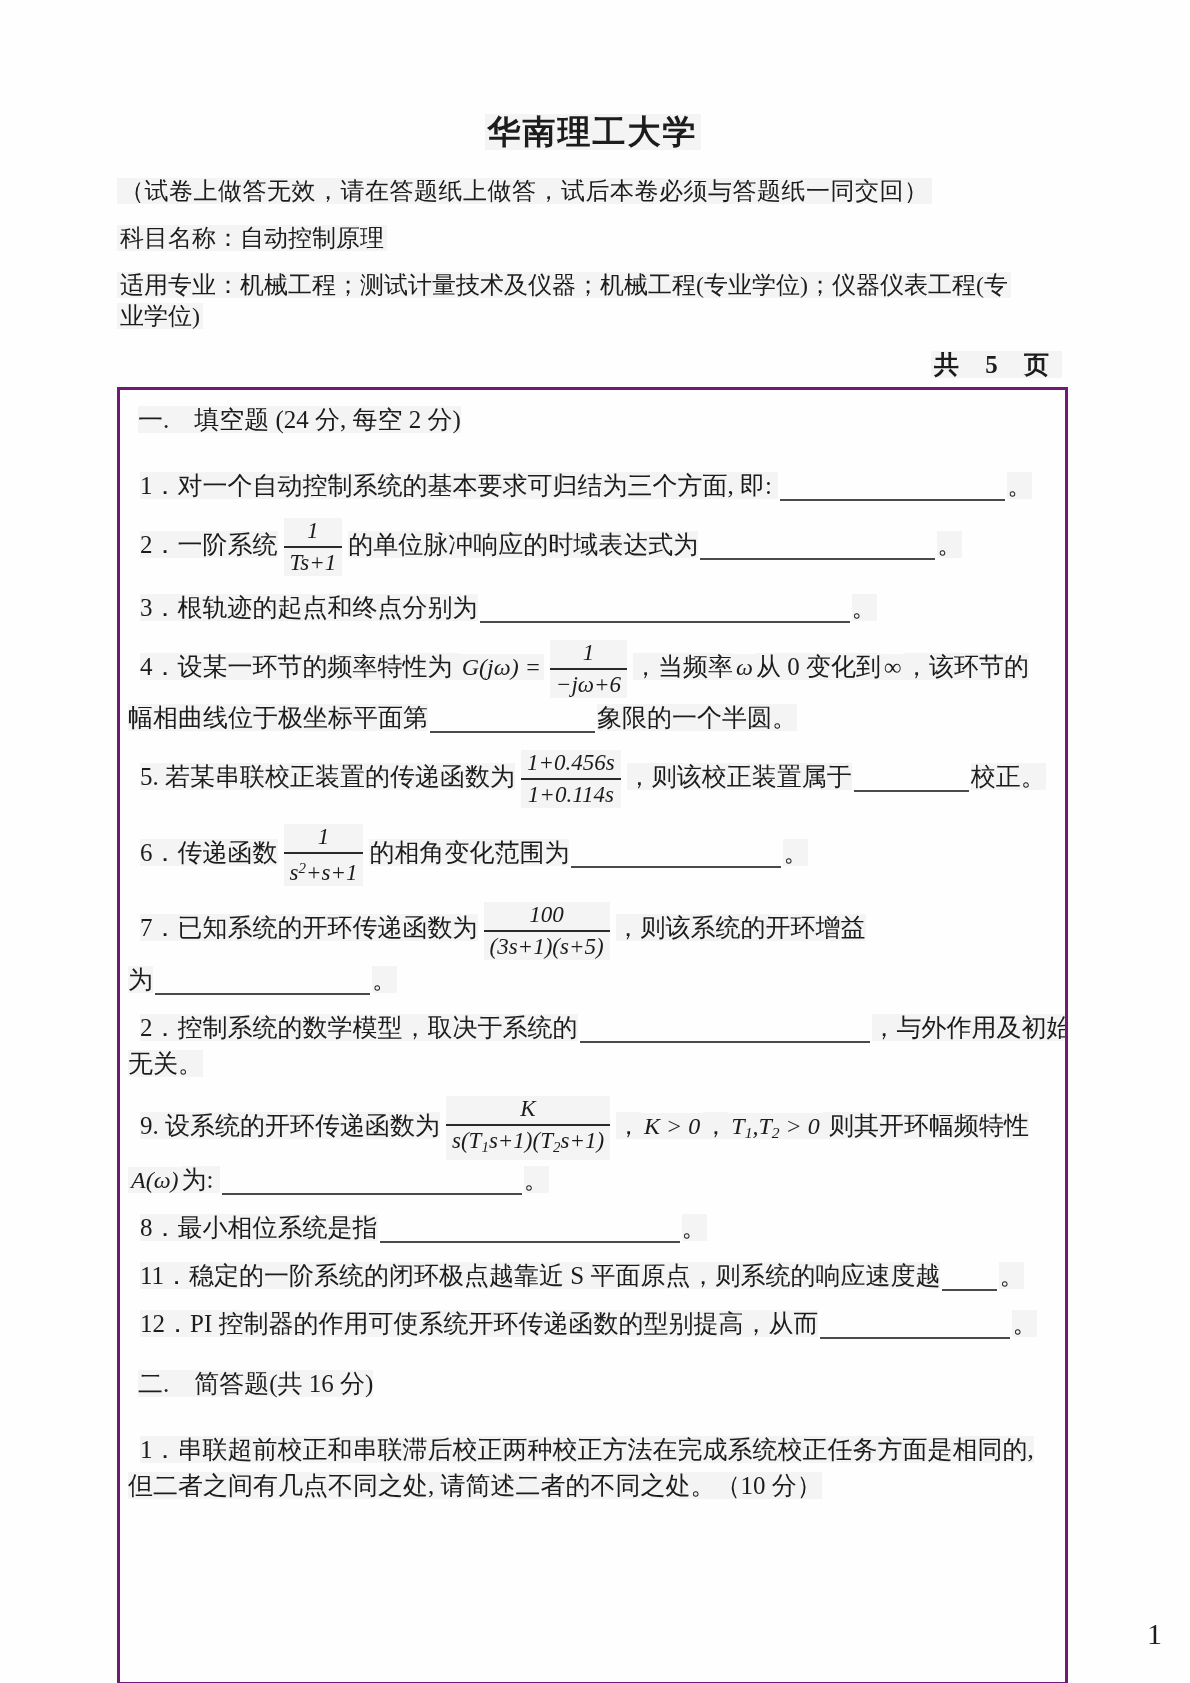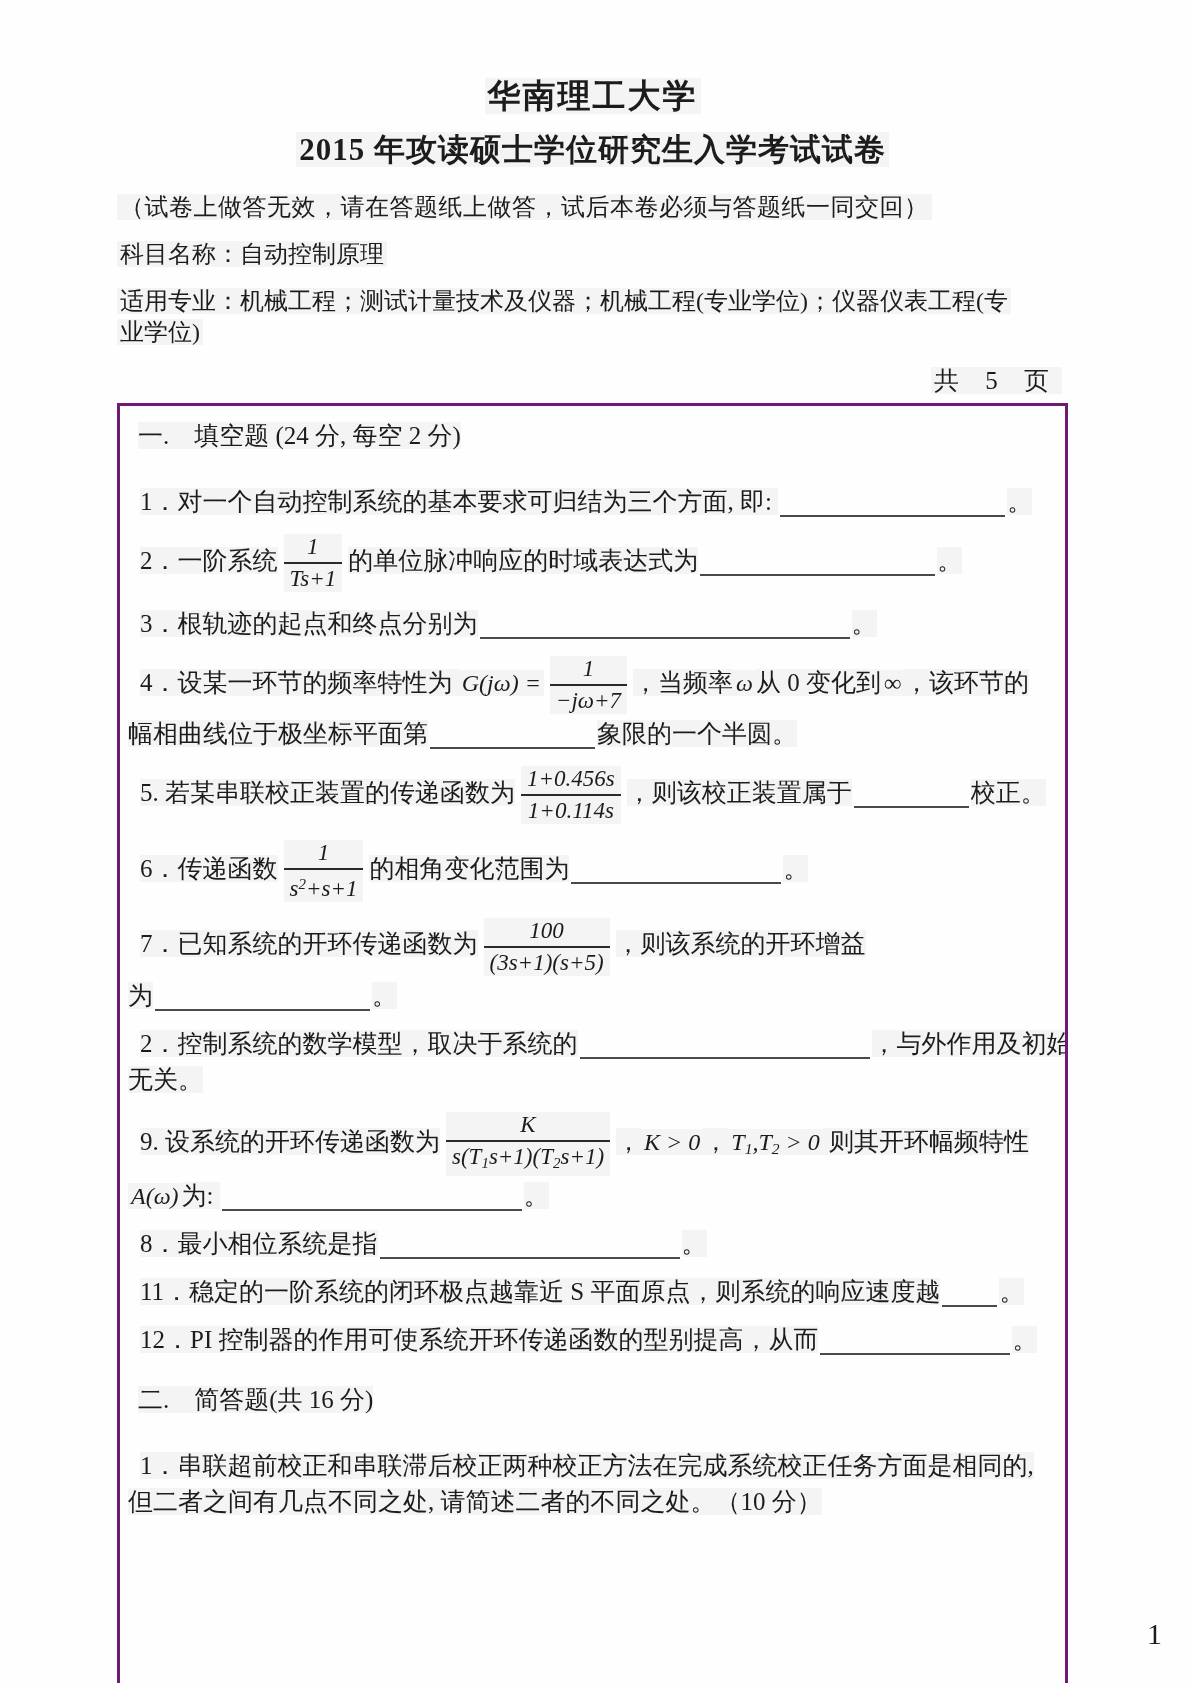--- a/index.html
+++ b/index.html
@@ -14,21 +14,21 @@
     width:1190px;height:1683px;
     position:relative;
     background:var(--paper);
     font-family:"Liberation Serif","DejaVu Serif",serif;
     color:var(--ink);
     overflow:hidden;
   }
   .sheet{position:absolute;left:117px;top:0;width:951px;}
   .titles{text-align:center;}
   .u-name{
-    margin-top:74px;
+    margin-top:110px;
     font-size:33px;font-weight:bold;letter-spacing:2px;
     display:block;
   }
   .u-name span,.e-title span,.notice span,.meta span,.pagecount span{
     background:var(--hl);padding:0 3px;
   }
   .e-title{
     margin-top:10px;
     font-size:31px;font-weight:bold;letter-spacing:1px;
     display:block;
@@ -40,21 +40,21 @@
   .meta{
     margin-top:16px;
     font-size:24px;line-height:31px;text-align:left;
   }
   .meta.first{}
   .meta.cont{margin-top:0;}
   .pagecount{
     margin-top:16px;margin-bottom:6px;
     font-size:25px;text-align:right;padding-right:6px;
   }
-  .pagecount span{letter-spacing:10px;}
+  .pagecount span{letter-spacing:10px;font-weight:bold;}
   .qbox{
     border:3px solid #701a75;
     width:951px;height:1298px;
     padding:12px 6px 8px 8px;
     overflow:hidden;
   }
   .section + .section{margin-top:24px;}
   .sec-heading{
     font-size:25px;line-height:36px;
     padding-left:10px;
@@ -96,41 +96,40 @@
     right:28px;bottom:32px;
     font-size:30px;
   }
 </style>
 </head>
 <body>
 
 <div class="sheet">
   <div class="titles">
     <div class="u-name"><span>华南理工大学</span></div>
-    <div class="e-title"><span>2015 年攻读硕士学位研究生入学考试试卷</span></div>
   </div>
   <div class="notice"><span>（试卷上做答无效，请在答题纸上做答，试后本卷必须与答题纸一同交回）</span></div>
   <div class="meta first"><span>科目名称：自动控制原理</span></div>
   <div class="meta"><span>适用专业：机械工程；测试计量技术及仪器；机械工程(专业学位)；仪器仪表工程(专</span></div>
   <div class="meta cont"><span>业学位)</span></div>
   <div class="pagecount"><span>共 5 页</span></div>
   <div class="qbox">
       <div class="section">
         <div class="sec-heading"><span class="t">一.　填空题 (24 分, 每空 2 分)</span></div>
         <div class="q">
           <div class="line first"><span class="t">1．对一个自动控制系统的基本要求可归结为三个方面, 即: </span><span class="blank" style="width: 225px;"></span><span class="t">。</span></div>
         </div>
         <div class="q">
           <div class="line first"><span class="t">2．一阶系统</span><span class="frac"><span class="num">1</span><span class="den">Ts+1</span></span><span class="t">的单位脉冲响应的时域表达式为</span><span class="blank" style="width: 235px;"></span><span class="t">。</span></div>
         </div>
         <div class="q">
           <div class="line first"><span class="t">3．根轨迹的起点和终点分别为</span><span class="blank" style="width: 370px;"></span><span class="t">。</span></div>
         </div>
         <div class="q">
-          <div class="line first"><span class="t">4．设某一环节的频率特性为 </span><span class="m">G(jω) =</span><span class="frac"><span class="num">1</span><span class="den">−jω+7</span></span><span class="t">，当频率</span><span class="m">ω</span><span class="t">从 0 变化到</span><span class="m">∞</span><span class="t">，该环节的</span></div>
+          <div class="line first"><span class="t">4．设某一环节的频率特性为 </span><span class="m">G(jω) =</span><span class="frac"><span class="num">1</span><span class="den">−jω+6</span></span><span class="t">，当频率</span><span class="m">ω</span><span class="t">从 0 变化到</span><span class="m">∞</span><span class="t">，该环节的</span></div>
           <div class="line"><span class="t">幅相曲线位于极坐标平面第</span><span class="blank" style="width: 165px;"></span><span class="t">象限的一个半圆。</span></div>
         </div>
         <div class="q">
           <div class="line first"><span class="t">5. 若某串联校正装置的传递函数为</span><span class="frac"><span class="num">1+0.456s</span><span class="den">1+0.114s</span></span><span class="t">，则该校正装置属于</span><span class="blank" style="width: 115px;"></span><span class="t">校正。</span></div>
         </div>
         <div class="q">
           <div class="line first"><span class="t">6．传递函数</span><span class="frac"><span class="num">1</span><span class="den">s<sup>2</sup>+s+1</span></span><span class="t">的相角变化范围为</span><span class="blank" style="width: 210px;"></span><span class="t">。</span></div>
         </div>
         <div class="q">
           <div class="line first"><span class="t">7．已知系统的开环传递函数为</span><span class="frac"><span class="num">100</span><span class="den">(3s+1)(s+5)</span></span><span class="t">，则该系统的开环增益</span></div>

